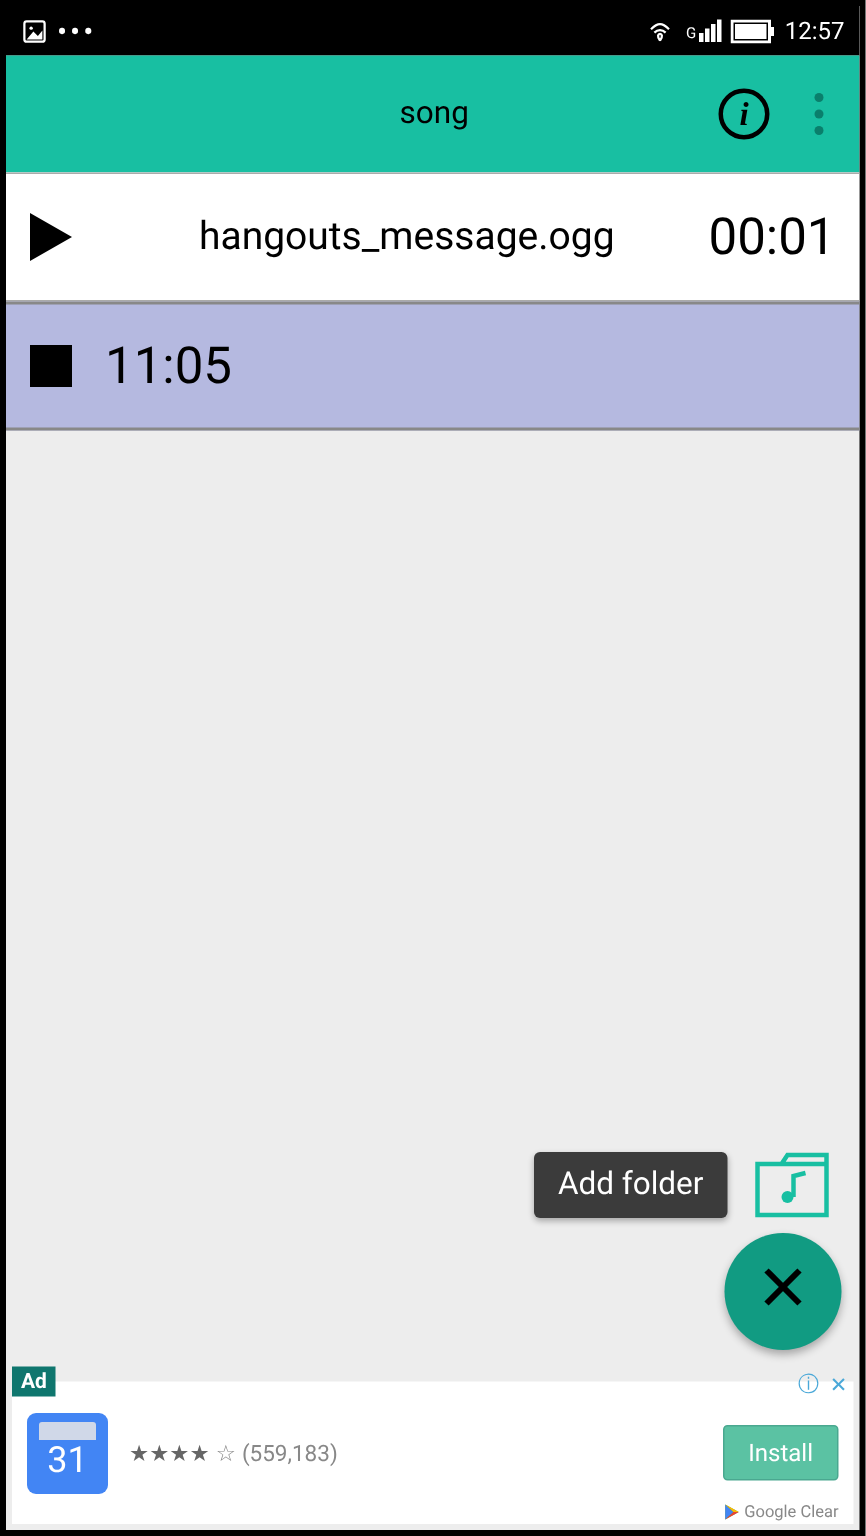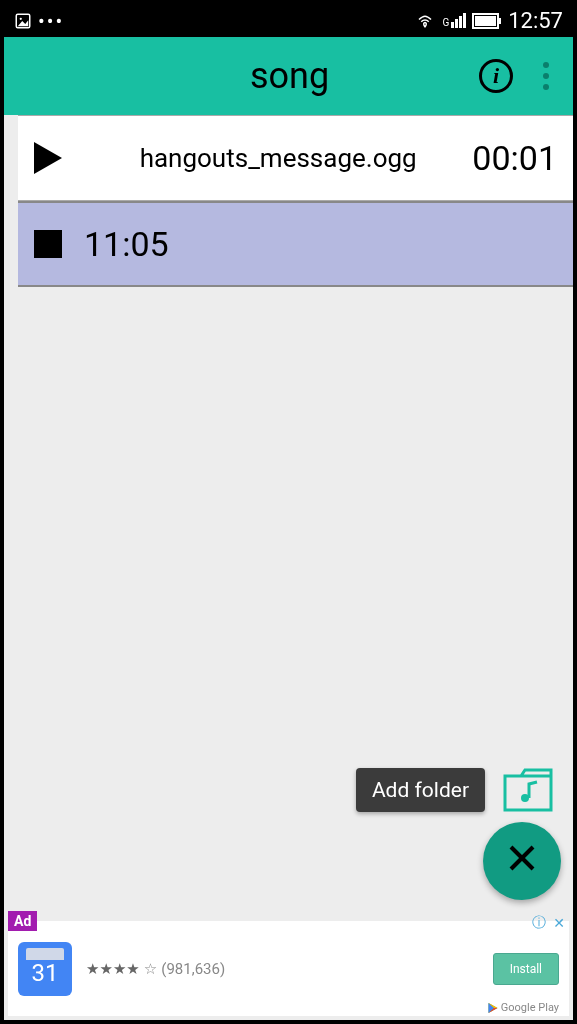--- a/index.html
+++ b/index.html
@@ -7,57 +7,57 @@
   body { background: #ededed; border: 4px solid #000; position: relative; }
 
   
   .status-bar { background: #000; height: 33px; display: flex; justify-content: space-between; align-items: center; padding: 0 10px; color: #fff; font-size: 20px; }
   .status-left { display: flex; gap: 6px; align-items: center; }
   .status-right { display: flex; gap: 6px; align-items: center; }
   .status-icon { display: inline-flex; align-items: center; }
 
   
   .appbar { background: #18bfa2; height: 78px; display: flex; align-items: center; padding: 0 16px; }
-  .appbar-title { flex: 1; text-align: center; font-size: 36px; color: #000; margin-left: 80px; }
+  .appbar-title { flex: 1; text-align: center; font-size: 21px; color: #000; margin-left: 80px; }
   .appbar-actions { display: flex; gap: 22px; align-items: center; }
   .info-icon-circle { width: 34px; height: 34px; border: 3px solid #000; border-radius: 50%; display: flex; align-items: center; justify-content: center; font-weight: bold; font-size: 22px; font-family: Georgia, serif; font-style: italic; }
   .dots { display: flex; flex-direction: column; gap: 5px; padding: 0 8px; }
   .dot { width: 6px; height: 6px; background: #0a7f6c; border-radius: 50%; }
 
   
-  .row { height: 86px; display: flex; align-items: center; padding: 0 16px; border-top: 1px solid #aaa; border-bottom: 1px solid #aaa; font-size: 26px; margin-left: 14px; }
+  .row { height: 86px; display: flex; align-items: center; padding: 0 16px; border-top: 1px solid #aaa; border-bottom: 1px solid #aaa; font-size: 26px; }
   .row-white { background: #fff; }
   .row-selected { background: #b5b9e0; border-top: 2px solid #888; border-bottom: 2px solid #888; }
   .row-icon { width: 50px; display: flex; align-items: center; justify-content: flex-start; }
   .row-name { flex: 1; text-align: center; font-size: 26px; }
   .row-time { font-size: 34px; }
 
   .play-triangle svg { display: block; }
   .stop-square { width: 28px; height: 28px; background: #000; }
 
   
   .fab-menu { position: absolute; right: 20px; bottom: 205px; display: flex; flex-direction: column; gap: 56px; align-items: flex-end; }
   .fab-row { display: flex; align-items: center; gap: 18px; }
   .fab-label { background: #3b3b3b; color: #fff; padding: 10px 16px; border-radius: 4px; font-size: 21px; box-shadow: 0 2px 4px rgba(0,0,0,0.3); }
   .fab-icon { width: 50px; height: 50px; display: flex; align-items: center; justify-content: center; }
 
   .fab-main { position: absolute; right: 12px; bottom: 120px; width: 78px; height: 78px; background: #119b82; border-radius: 50%; display: flex; align-items: center; justify-content: center; box-shadow: 0 3px 6px rgba(0,0,0,0.3); font-size: 36px; }
 
   
   .ad { position: absolute; left: 4px; right: 4px; bottom: 4px; height: 95px; background: #fff; display: flex; align-items: center; padding: 6px 10px; }
-  .ad-badge { position: absolute; top: -10px; left: 0; background: #a21caf; color: #fff; font-size: 14px; padding: 2px 6px; font-weight: bold; }
+  .ad-badge { position: absolute; top: -10px; left: 0; background: #0f766e; color: #fff; font-size: 14px; padding: 2px 6px; font-weight: bold; }
   .ad-close-group { position: absolute; top: -6px; right: 2px; display: flex; gap: 4px; }
   .ad-close-i, .ad-close-x { width: 16px; height: 16px; display: flex; align-items: center; justify-content: center; color: #4aa8d8; font-size: 14px; }
   .ad-icon { width: 54px; height: 54px; background: #4285f4; border-radius: 6px; display: flex; align-items: center; justify-content: center; color: #fff; font-size: 24px; margin-right: 14px; position: relative; }
   .ad-icon-flip { position: absolute; top: 6px; left: 8px; right: 8px; height: 12px; background: #d0d8e8; border-radius: 2px 2px 0 0; }
   .ad-text { flex: 1; }
   .ad-title { font-size: 16px; }
   .ad-stars { font-size: 15px; color: #888; display: flex; align-items: center; gap: 4px; }
   .star-filled { color: #666; }
-  .ad-install { background: #5bc2a3; color: #fff; padding: 8px 16px; border-radius: 3px; font-size: 12px; border: 1px solid #4aa890; }
+  .ad-install { background: #5bc2a3; color: #fff; padding: 8px 16px; border-radius: 3px; font-size: 16px; border: 1px solid #4aa890; }
   .ad-play { position: absolute; right: 10px; bottom: 2px; font-size: 11px; color: #888; display: flex; align-items: center; gap: 2px; }
 </style>
 </head>
 <body>
 
 <div class="status-bar">
   <div class="status-left">
     <span class="status-icon">
       <svg width="18" height="18" viewBox="0 0 24 24">
           <rect x="3" y="3" width="18" height="18" rx="2" fill="none" stroke="#fff" stroke-width="2"></rect>
@@ -80,21 +80,21 @@
       <span style="width:3px;height:12px;background:#fff"></span>
       <span style="width:3px;height:15px;background:#fff"></span>
     </span>
     <span class="status-icon">
       <svg width="30" height="16" viewBox="0 0 30 16">
           <rect x="1" y="1" width="25" height="14" stroke="#fff" stroke-width="2" fill="none"></rect>
           <rect x="3" y="3" width="21" height="10" fill="#fff"></rect>
           <rect x="27" y="5" width="2" height="6" fill="#fff"></rect>
         </svg>
     </span>
-    <span style="font-size:22px">12:57</span>
+    <span style="font-size:16px">12:57</span>
   </div>
 </div>
 
 <div class="appbar">
   <div class="appbar-title">song</div>
   <div class="appbar-actions">
     <div class="info-icon-circle">i</div>
     <div class="dots">
       <div class="dot"></div>
         <div class="dot"></div>
@@ -149,26 +149,26 @@
     <div class="ad-close-x">✕</div>
   </div>
   <div class="ad-icon">
     <div class="ad-icon-flip"></div>
     <span style="margin-top:8px">31</span>
   </div>
   <div class="ad-text">
     <div class="ad-stars">
       <span class="star-filled">★★★★</span>
         <span>☆</span>
-      <span>(981,636)</span>
+      <span>(559,183)</span>
     </div>
   </div>
   <div class="ad-install">Install</div>
   <div class="ad-play">
     <svg width="12" height="12" viewBox="0 0 24 24">
         <polygon points="3,2 3,22 21,12" fill="#689f38"></polygon>
         <polygon points="3,2 14,12 3,22" fill="#4285f4"></polygon>
         <polygon points="3,2 21,12 14,12" fill="#fbbc04"></polygon>
         <polygon points="14,12 21,12 3,22" fill="#ea4335"></polygon>
       </svg>
-    <span>Google Play</span>
+    <span>Google Clear</span>
   </div>
 </div>
 
 </body></html>

